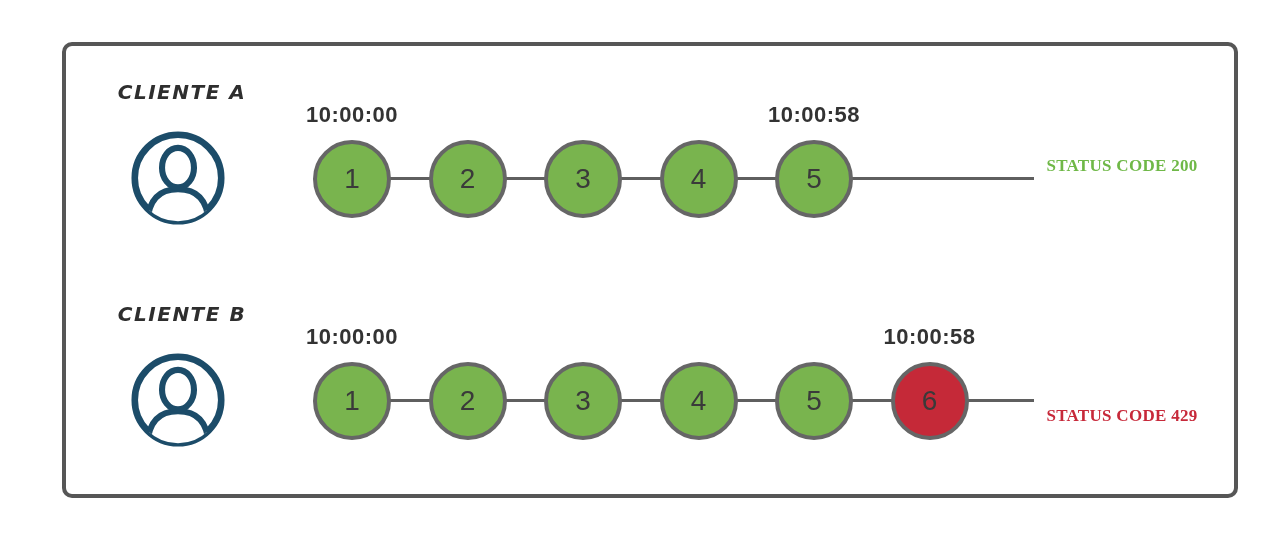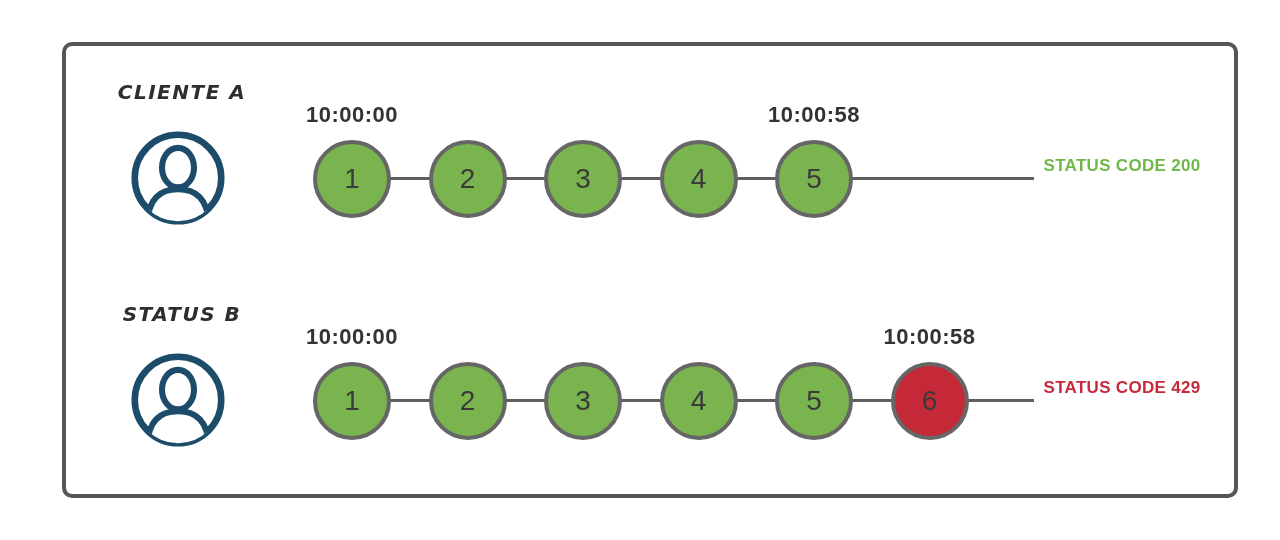--- a/index.html
+++ b/index.html
@@ -103,23 +103,24 @@
     position: absolute;
     left: 1024px;
     top: 85px;
     width: 172px;
     text-align: center;
     font-weight: bold;
     font-size: 17px;
     line-height: 21px;
     letter-spacing: 0.3px;
     white-space: nowrap;
+    font-family: Liberation Serif, serif;
   }
   .status.ok    { color: var(--status-ok,    #6fb847); }
-  .status.error { color: var(--status-error, #c7293a); }
+  .status.error { color: var(--status-error, #c7293a); margin-top: 28px; }
 </style>
 </head>
 <body>
 
 <div class="frame"></div>
 
 <section class="row-block" style="top:70px">
   <div class="client-label">CLIENTE A</div>
   <div class="avatar">
     <svg viewBox="0 0 100 100">
@@ -144,21 +145,21 @@
       <div class="node ok" style="left: 532px;">3</div>
       <div class="node ok" style="left: 647.5px;">4</div>
       <div class="node ok" style="left: 763px;">5</div>
     </div>
   <div class="status ok">
     <div>STATUS CODE 200</div>
   </div>
 </section>
 
 <section class="row-block" style="top:292px">
-  <div class="client-label">STATUS B</div>
+  <div class="client-label">CLIENTE B</div>
   <div class="avatar">
     <svg viewBox="0 0 100 100">
       <defs>
           <clipPath id="clipB">
             <circle cx="50" cy="50" r="46"></circle>
           </clipPath>
         </defs>
       <circle class="stroke" cx="50" cy="50" r="46" fill="none" stroke-width="7"></circle>
       <g clip-path="url(#clipB)">
         <path class="stroke" d="M17,104 C17,72 31,62 50,62 C69,62 83,72 83,104 Z" stroke-width="6.5"></path>

